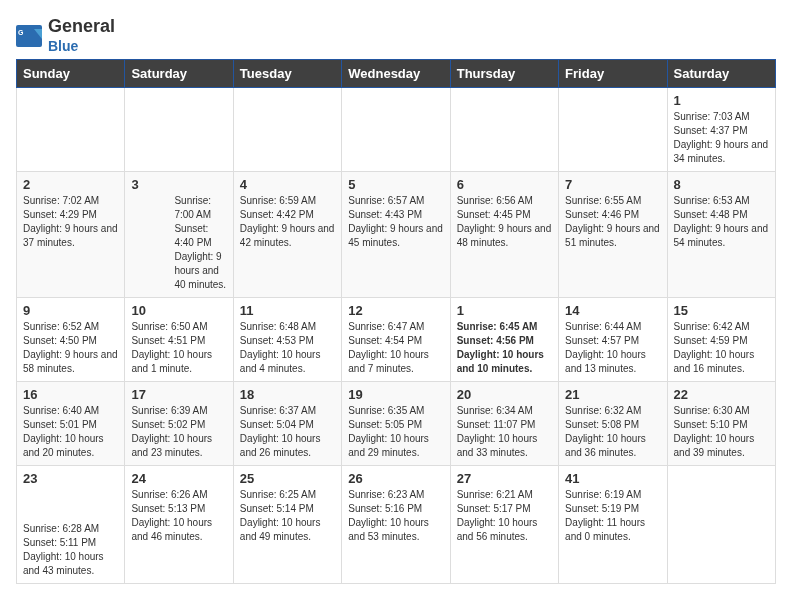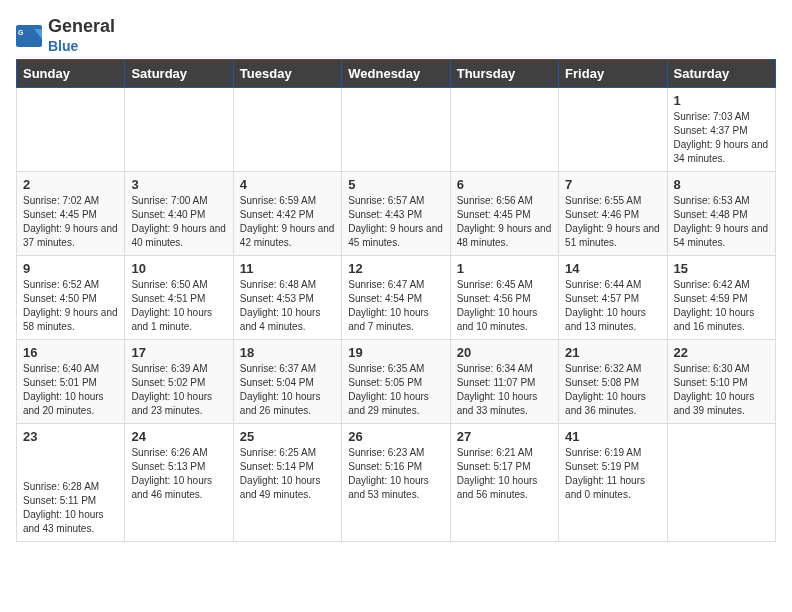--- a/index.html
+++ b/index.html
@@ -122,26 +122,26 @@
           <span class="day-num">1</span>
           <div class="day-info" style="white-space: pre-line;">Sunrise: 7:03 AM
 Sunset: 4:37 PM
 Daylight: 9 hours and 34 minutes.</div>
         </td>
       </tr>
       <tr>
         <td>
           <span class="day-num">2</span>
           <div class="day-info" style="white-space: pre-line;">Sunrise: 7:02 AM
-Sunset: 4:45 PM
+Sunset: 4:29 PM
 Daylight: 9 hours and 37 minutes.</div>
         </td>
         <td>
           <span class="day-num">3</span>
-          <div class="day-info" style="white-space: pre-line;">Sunrise: 7:00 AM
+          <div class="day-info" style="white-space: pre-line; margin-left: 43px;">Sunrise: 7:00 AM
 Sunset: 4:40 PM
 Daylight: 9 hours and 40 minutes.</div>
         </td>
         <td>
           <span class="day-num">4</span>
           <div class="day-info" style="white-space: pre-line;">Sunrise: 6:59 AM
 Sunset: 4:42 PM
 Daylight: 9 hours and 42 minutes.</div>
         </td>
         <td>
@@ -189,21 +189,21 @@
 Daylight: 10 hours and 4 minutes.</div>
         </td>
         <td>
           <span class="day-num">12</span>
           <div class="day-info" style="white-space: pre-line;">Sunrise: 6:47 AM
 Sunset: 4:54 PM
 Daylight: 10 hours and 7 minutes.</div>
         </td>
         <td>
           <span class="day-num">1</span>
-          <div class="day-info" style="white-space: pre-line;">Sunrise: 6:45 AM
+          <div class="day-info" style="white-space: pre-line; font-weight: bold;">Sunrise: 6:45 AM
 Sunset: 4:56 PM
 Daylight: 10 hours and 10 minutes.</div>
         </td>
         <td>
           <span class="day-num">14</span>
           <div class="day-info" style="white-space: pre-line;">Sunrise: 6:44 AM
 Sunset: 4:57 PM
 Daylight: 10 hours and 13 minutes.</div>
         </td>
         <td>

